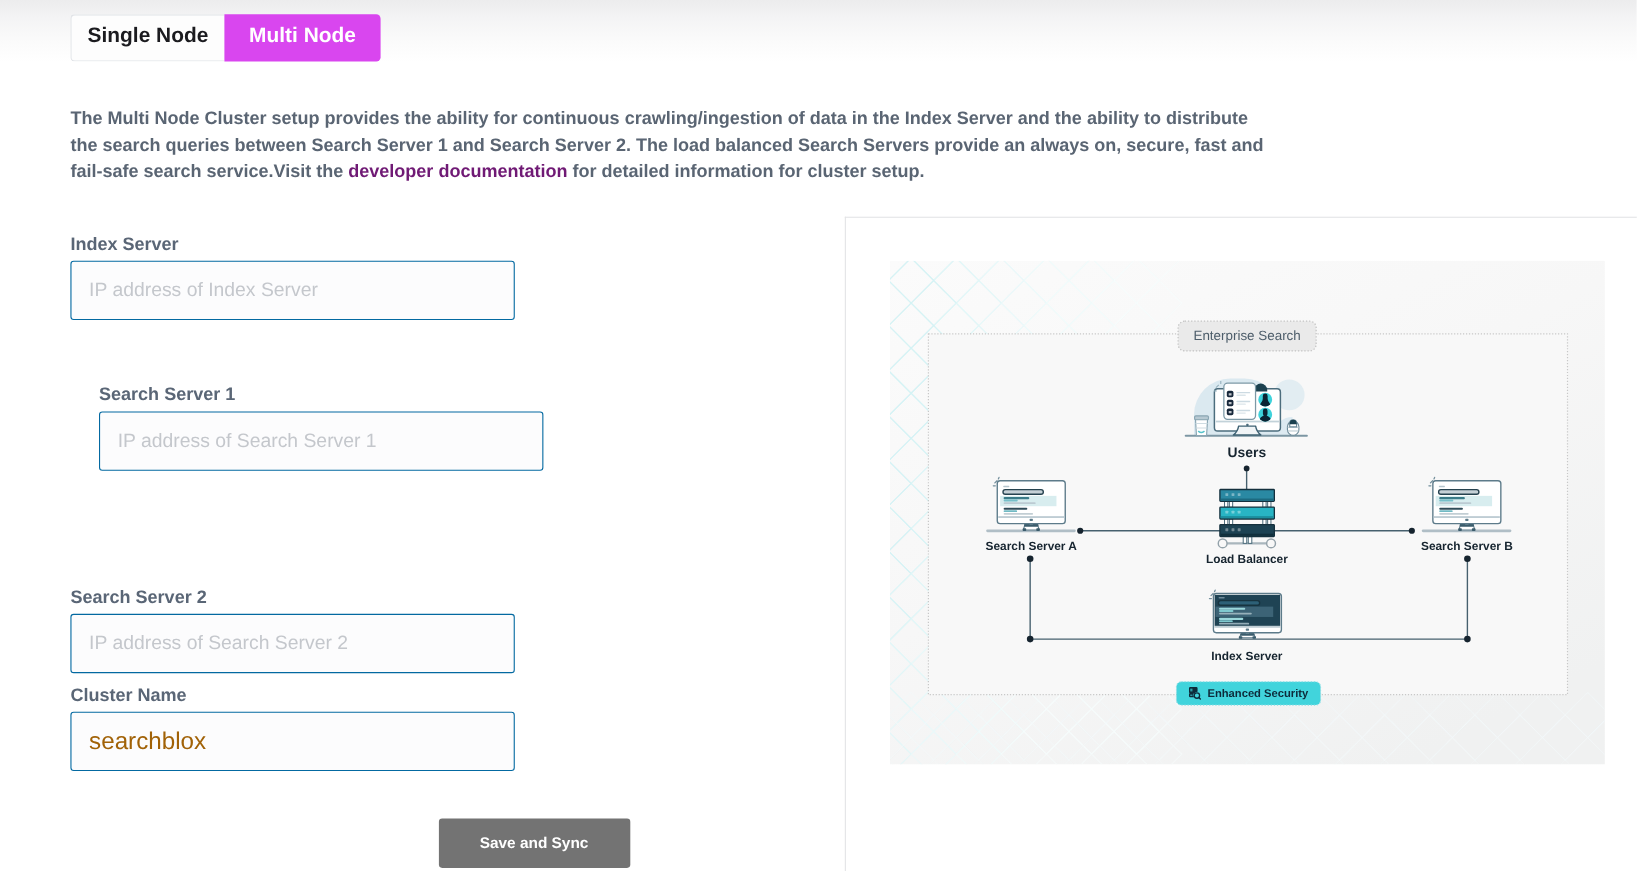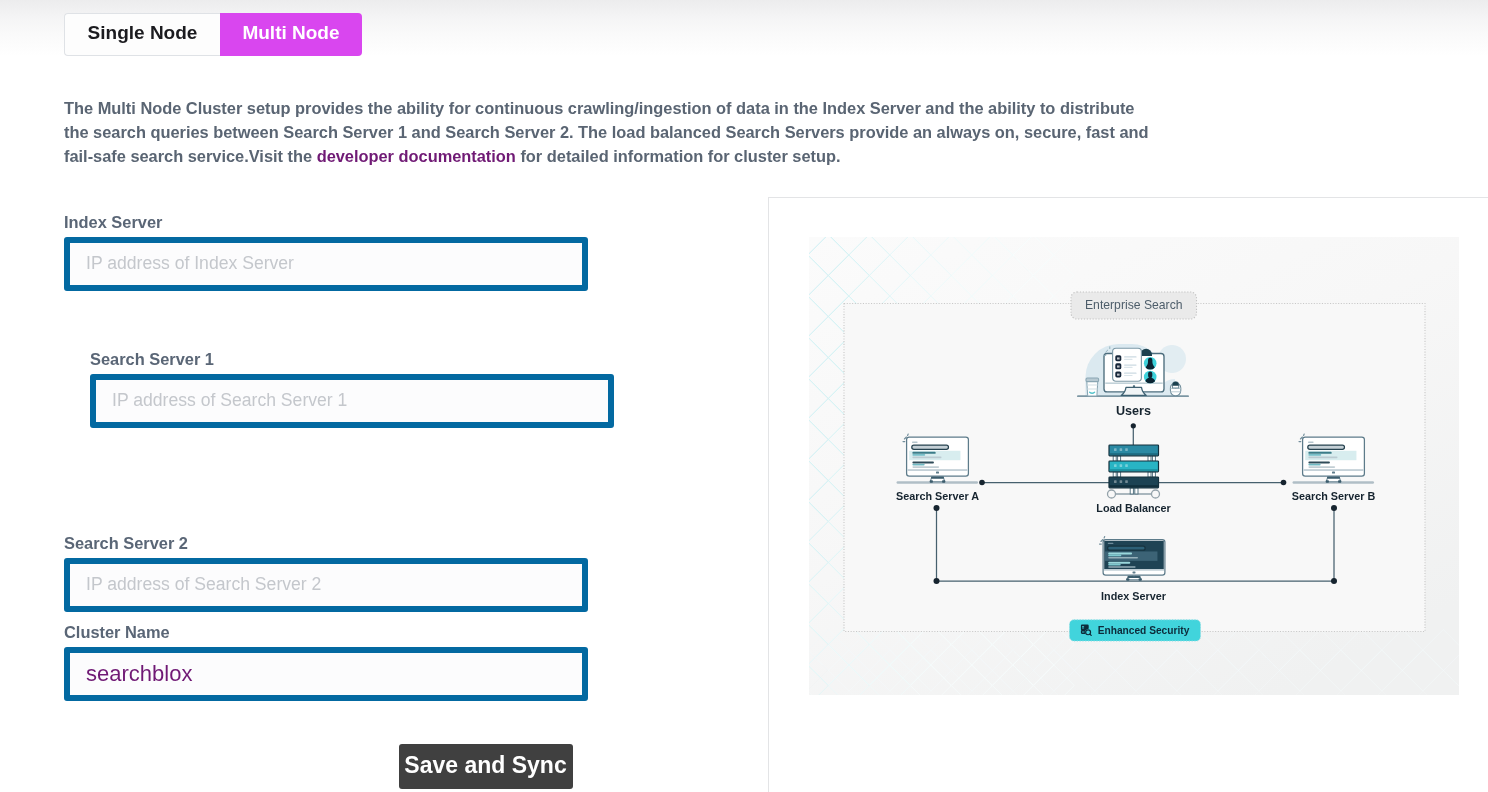--- a/index.html
+++ b/index.html
@@ -6,41 +6,41 @@
   body{width:1488px;height:792px;overflow:hidden;background:#ffffff;
        font-family:"Liberation Sans",sans-serif;-webkit-font-smoothing:antialiased;}
   .page{position:relative;width:1488px;height:792px;}
   .topfade{position:absolute;left:0;top:0;width:1488px;height:56px;
       background:linear-gradient(to bottom,#ececed 0%,#f4f4f5 30%,#fafafa 62%,#ffffff 100%);}
 
   
   .tabs{position:absolute;left:64px;top:13px;display:flex;}
   .tab{height:43px;box-sizing:border-box;display:flex;align-items:center;justify-content:center;
        font-size:19px;font-weight:700;letter-spacing:0px;cursor:pointer;padding-bottom:3px;}
-  .tab-single{width:156px;background:#fdfdfd;border:1px solid #dfe2e6;border-right:none;
+  .tab-single{width:140px;background:#fdfdfd;border:1px solid #dfe2e6;border-right:none;
       border-radius:4px 0 0 4px;color:#1b1b1f;}
   .tab-multi{width:142px;background:#d946ef;color:#ffffff;border-radius:0 4px 4px 0;}
 
   
   .desc{position:absolute;left:64px;top:96px;width:1086px;font-size:16.4px;font-weight:700;
         line-height:24px;color:#5a6573;letter-spacing:-0.01px;}
   .desc a{color:#701a75;text-decoration:none;}
 
   
   .form{position:absolute;left:0;top:0;width:1488px;height:792px;}
   .field{position:absolute;left:64px;width:508px;}
   .f1{top:213px;} .f2{top:350px;padding-left:26px;} .f3{top:486px;margin-top:48px;} .f4{top:623px;}
   .flabel{font-size:16.4px;font-weight:700;color:#5a6676;line-height:17px;padding-top:1px;}
-  .finput{display:block;box-sizing:border-box;width:524px;height:53.5px;margin-top:6px;
-          background:#fcfcfd;border:6px solid #0369a1;border-radius:3px;font-size:18.2px;
-          color:#701a75;padding:0 16px;outline:none;font-family:inherit;font-weight:400;}
+  .finput{display:block;box-sizing:border-box;width:404px;height:53.5px;margin-top:6px;
+          background:#fcfcfd;border:1px solid #0369a1;border-radius:3px;font-size:18.2px;
+          color:#a16207;padding:0 16px;outline:none;font-family:inherit;font-weight:400;}
   .finput::placeholder{color:#c4c7cc;opacity:1;font-size:17.6px;}
   .finput.hasval{font-size:22px;}
-  .savebtn{position:absolute;left:398.5px;top:744px;width:174px;height:45px;background:#404040;
-           border:none;border-radius:3px;color:#fff;font-size:23px;font-weight:700;
+  .savebtn{position:absolute;left:398.5px;top:744px;width:174px;height:45px;background:#737373;
+           border:none;border-radius:3px;color:#fff;font-size:14px;font-weight:700;
            font-family:inherit;cursor:pointer;letter-spacing:0;padding:0 0 2px;}
 
   
   .panel{position:absolute;left:768px;top:197px;width:760px;height:620px;
          border-left:1px solid #e3e4e6;border-top:1px solid #e3e4e6;background:#fff;}
   .illus{position:absolute;left:809px;top:237px;width:650px;height:458px;}
 </style>
 </head>
 <body>
 

